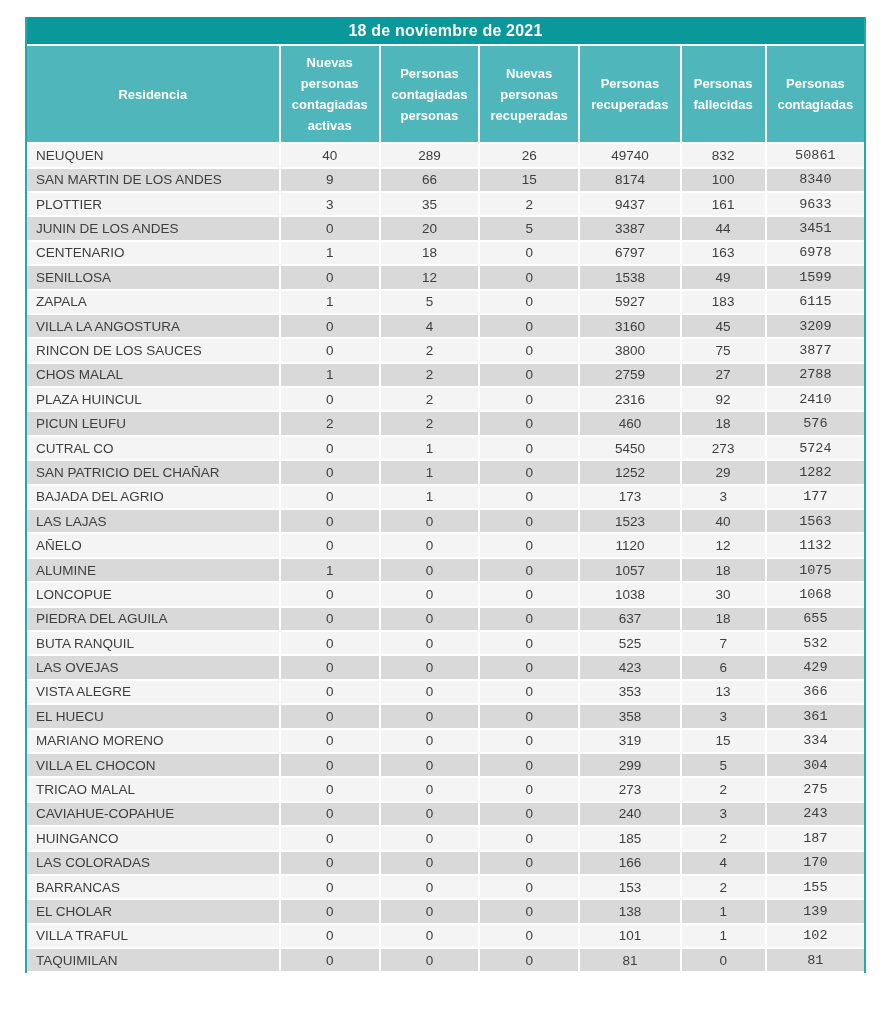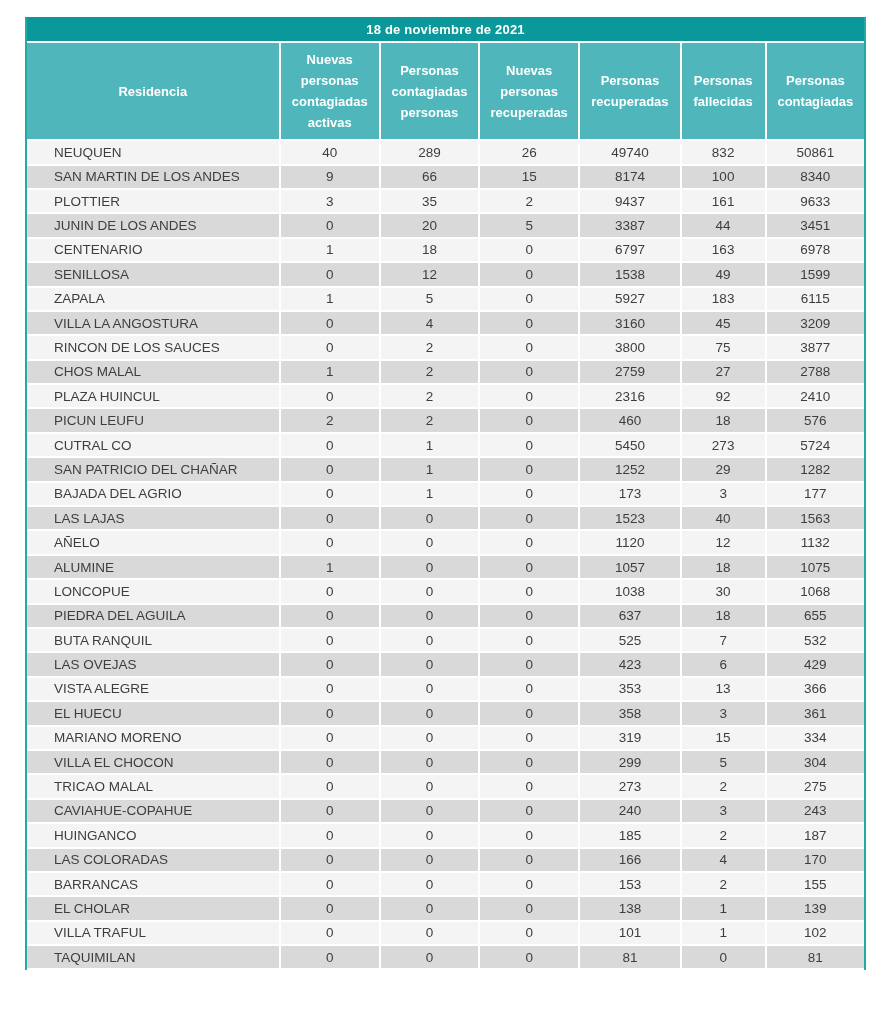--- a/index.html
+++ b/index.html
@@ -18,21 +18,21 @@
   }
   .table-wrap{
     position:absolute;left:25px;top:17px;width:841px;
     border-left:2px solid var(--side-border);
     border-right:2px solid var(--side-border);
     box-sizing:border-box;
   }
   .title-bar{
     background:var(--title-bar);
     color:var(--header-text);
-    font-weight:bold;font-size:13px;letter-spacing:.2px;
+    font-weight:bold;font-size:16px;letter-spacing:.2px;
     text-align:center;padding:5px 0 4px;
     border-bottom:2px solid #FFFFFF;
   }
   table{width:100%;border-collapse:separate;border-spacing:0;table-layout:fixed;}
   thead th{
     background:var(--header-bg);
     color:var(--header-text);
     font-weight:bold;font-size:13px;line-height:1.62;
     vertical-align:middle;text-align:center;
     padding:6px 2px;height:84px;
@@ -41,24 +41,24 @@
     box-sizing:content-box;
   }
   thead th:last-child{border-right:none;margin-left:31px;}
   tbody td{
     font-size:13.5px;color:var(--cell-text);
     height:22.4px;padding:0;vertical-align:middle;
     border-right:2px solid #FFFFFF;
     border-bottom:2px solid #FFFFFF;
     white-space:nowrap;overflow:hidden;
   }
-  tbody td:last-child{border-right:none;}
+  tbody td:last-child{border-right:none;font-family:Liberation Mono, monospace;}
   tbody tr:nth-child(odd) td{background:var(--row-light);}
   tbody tr:nth-child(even) td{background:var(--row-dark);}
-  td.cell-name{text-align:left;padding-left:27px;}
+  td.cell-name{text-align:left;padding-left:9px;}
   td.cell-num{text-align:center;}
   col.col-residencia{width:253px;}
   col.col-nuevas-contagiadas-activas{width:100px;}
   col.col-contagiadas-activas{width:99px;}
   col.col-nuevas-recuperadas{width:100px;}
   col.col-recuperadas{width:101px;}
   col.col-fallecidas{width:85px;}
   col.col-contagiadas{width:97px;}
 </style>
 </head>

